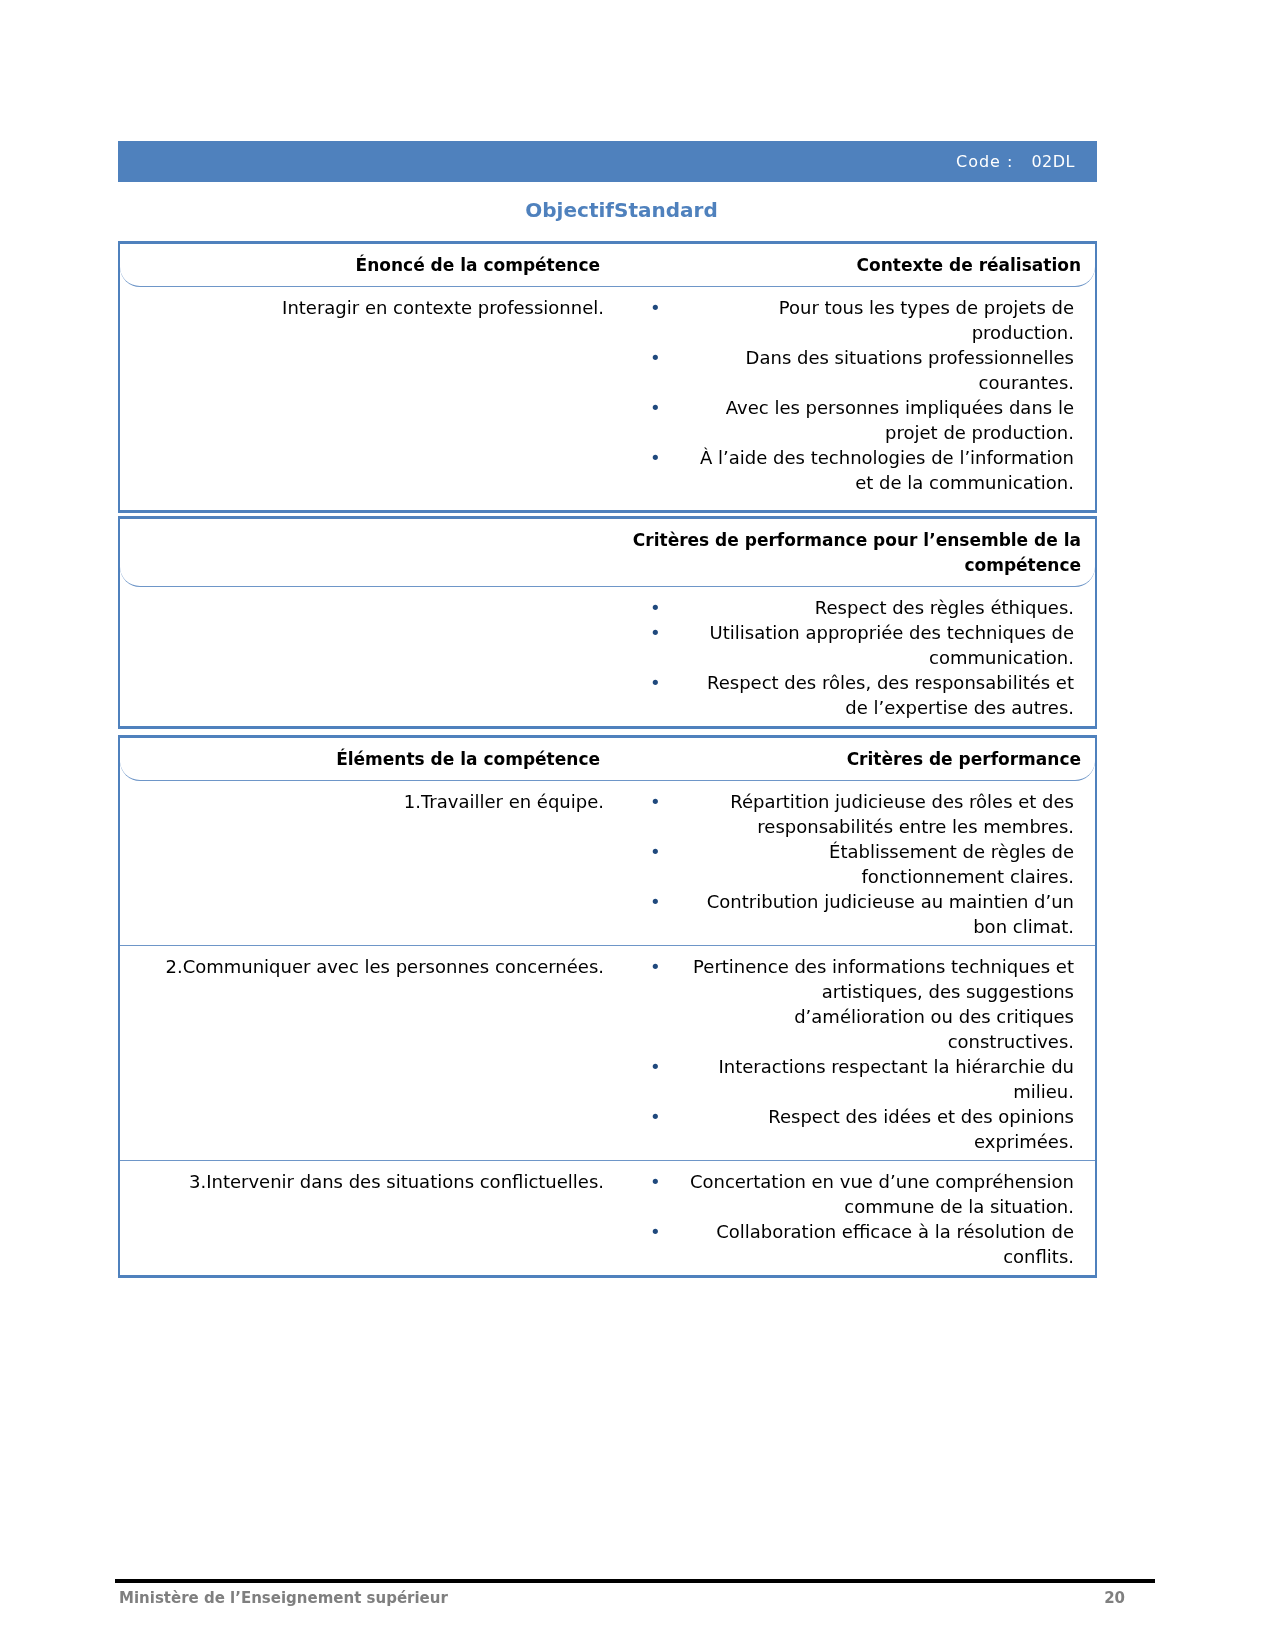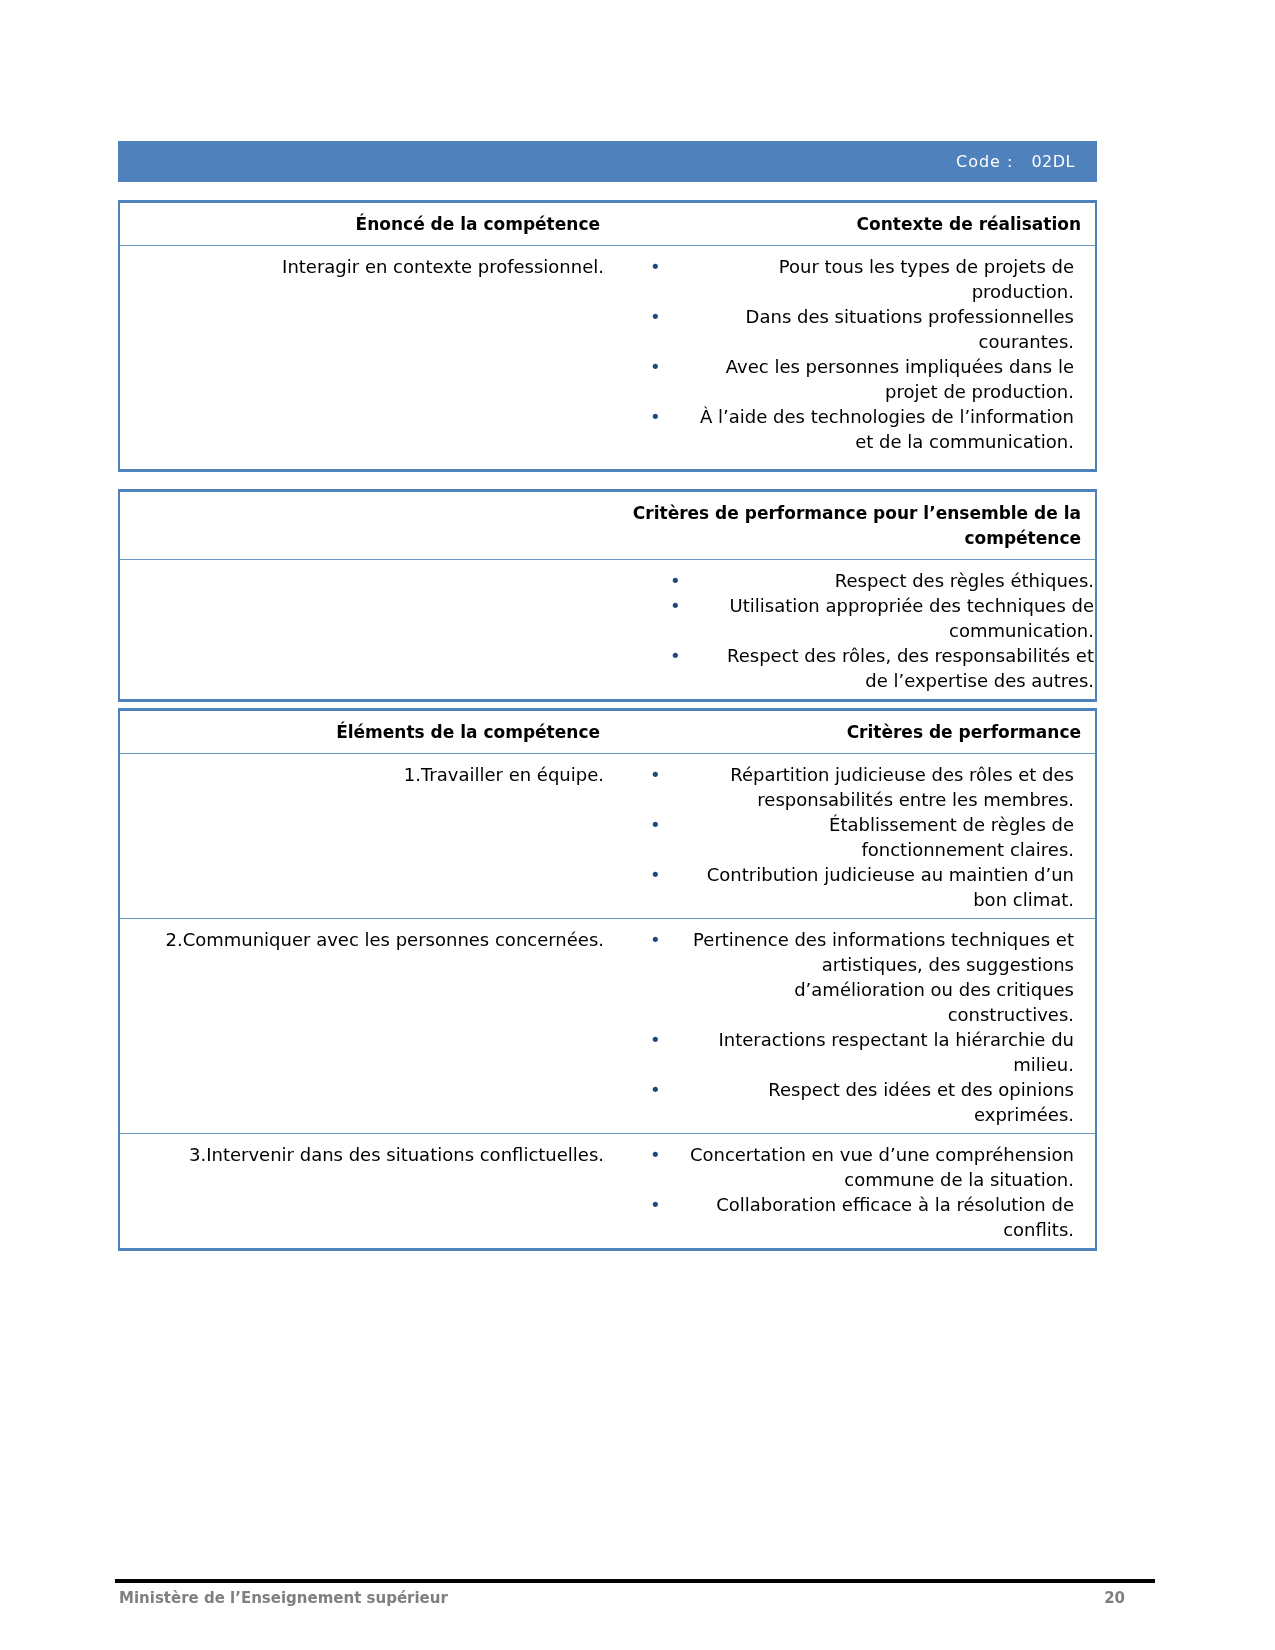--- a/index.html
+++ b/index.html
@@ -35,40 +35,40 @@
   }
   .h-left { width:485px; }
 
   
   .tbl {
     border:2px solid var(--accent,#4F81BD);
     border-top-width:3px; border-bottom-width:3px;
     background:#fff;
   }
   .tbl1 { margin-top:18px; }
-  .tbl2 { margin-top:17px; }
+  .tbl2 { margin-top:3px; }
   .tbl3 { margin-top:6px; }
 
-  .thead { display:flex; border-bottom:1px solid var(--separator,#6E96C8); }
+  .thead { display:flex; border-bottom:1px solid var(--separator,#6E96C8);border-radius:20px; }
   .th {
     font-weight:bold; font-size:17px; line-height:25px;
     padding:9px 14px 8px 9px; box-sizing:border-box;
   }
   .th-left  { width:494px; flex:none; }
   .th-right { flex:1; padding-left:0; }
 
   .trow { display:flex; }
   .trow + .trow { border-top:1px solid var(--separator,#6E96C8); }
   .td { font-size:18px; line-height:25px; box-sizing:border-box; }
   .td-left  { width:494px; flex:none; padding:8px 10px 6px 9px; }
   .td-right { flex:1; padding:8px 10px 6px 0; }
 
   .h-t1body { min-height:223px; }
   .h-t2head { min-height:63px; }
-  .h-t2body { min-height:132px;gap:20px; }
+  .h-t2body { min-height:132px; }
   .h-r1 { min-height:156px; }
   .h-r2 { min-height:179px; }
   .h-r3 { min-height:104px; }
 
   
   ul.bullets { margin:0; padding:0; list-style:none; }
   ul.bullets li {
     position:relative;
     padding-left:72px;
     width:460px; box-sizing:border-box;
@@ -100,20 +100,24 @@
 <body style="--accent: #4F81BD; --separator: #6E96C8; --bullet: #1F497D; --footer_text: #7F7F7F; --header_bar_text: #FFFFFF;">
 
 <div class="page">
   <div class="content">
 
     <div class="code-bar">
       <span class="code-label">Code :</span>
       <span class="code-value">02DL</span>
     </div>
 
+    <div class="headings">
+      <div class="h h-left">Objectif</div>
+      <div class="h">Standard</div>
+    </div>
 
     <section class="tbl tbl1">
       <div class="thead">
         <div class="th th-left">Énoncé de la compétence</div>
         <div class="th th-right">Contexte de réalisation</div>
       </div>
       <div class="trow h-t1body">
         <div class="td td-left">Interagir en contexte professionnel.</div>
         <div class="td td-right">
           <ul class="bullets">

